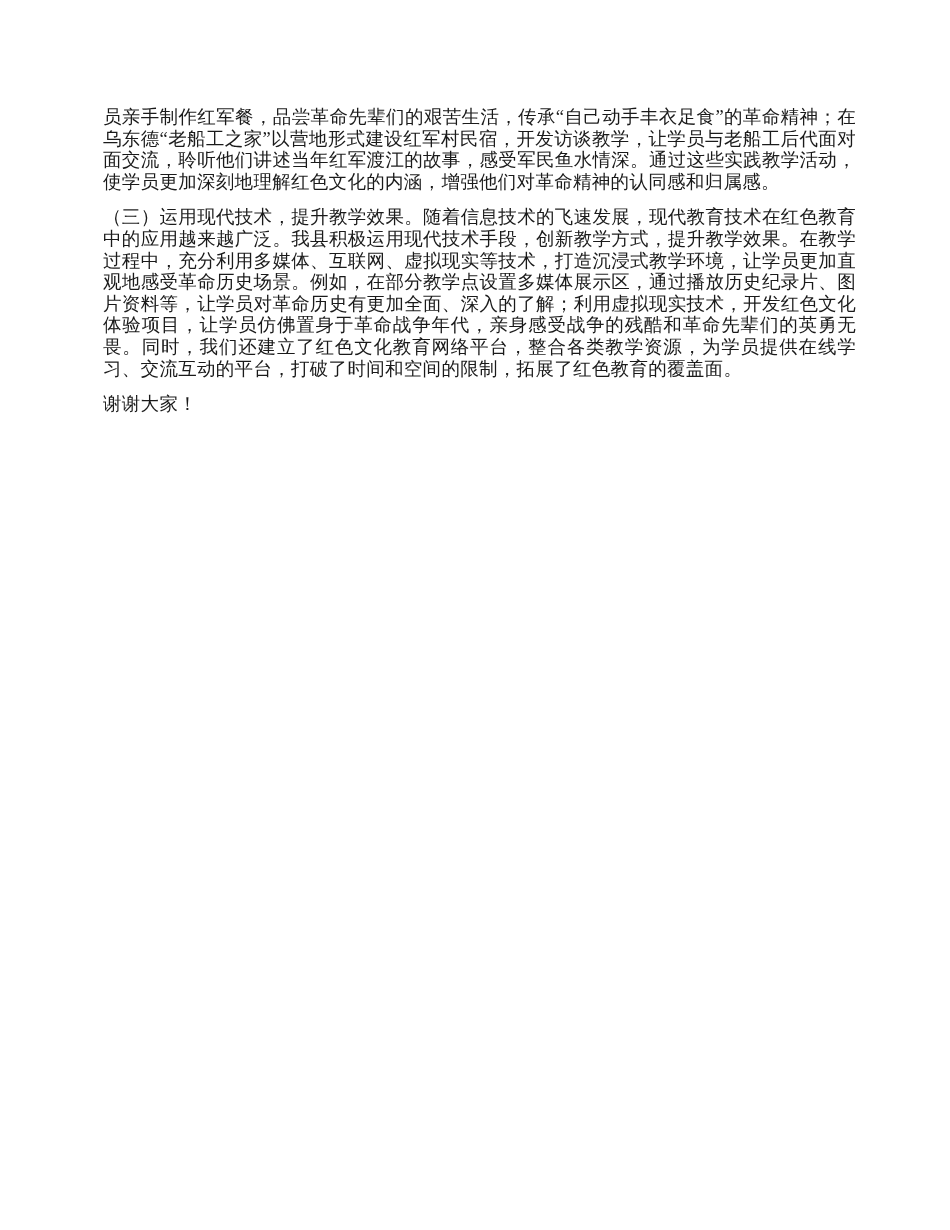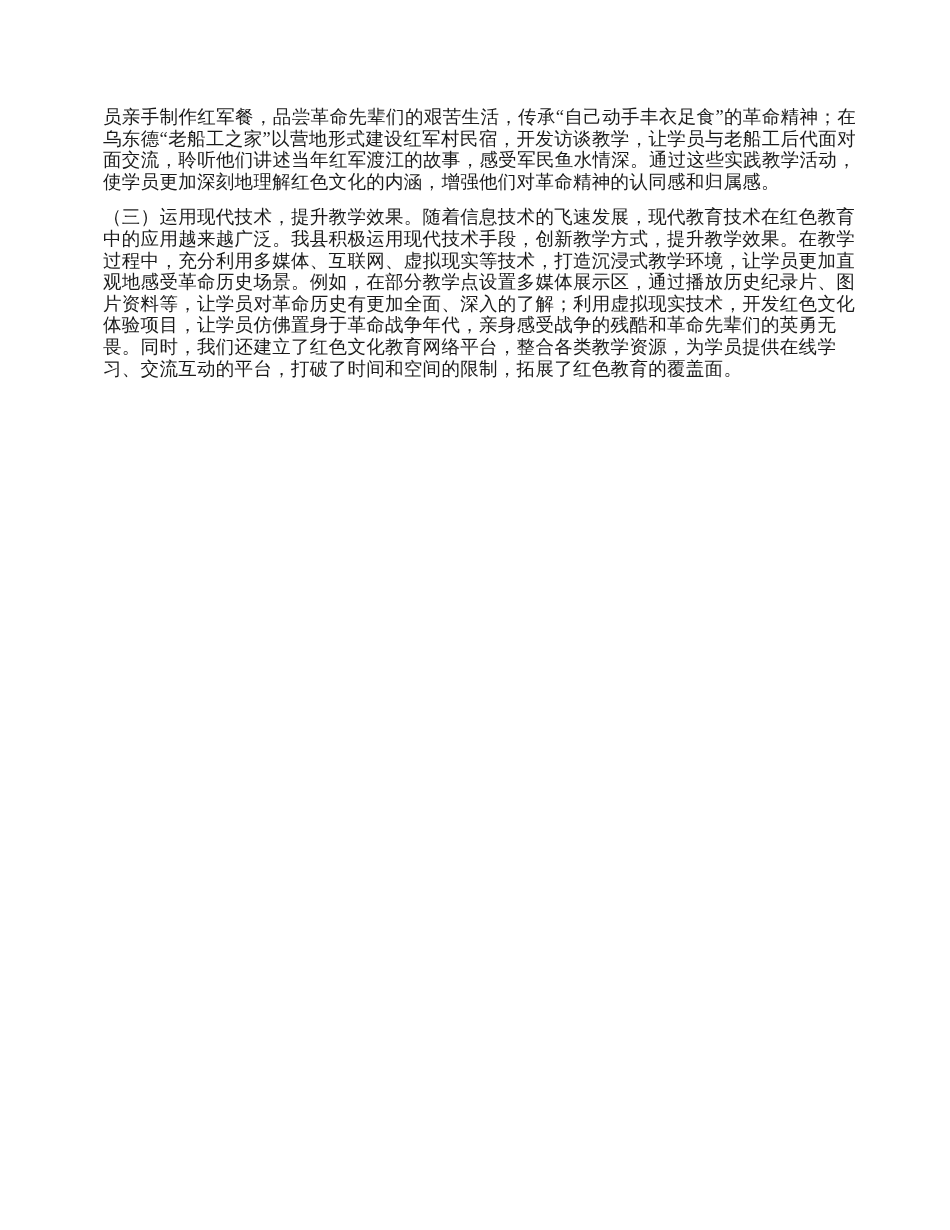--- a/index.html
+++ b/index.html
@@ -43,14 +43,15 @@
     text-align: left;
   }
 </style>
 </head>
 <body>
 
 <div class="doc-page">
   <div class="text-block">
     <p>员亲手制作红军餐，品尝革命先辈们的艰苦生活，传承“自己动手丰衣足食”的革命精神；在乌东德“老船工之家”以营地形式建设红军村民宿，开发访谈教学，让学员与老船工后代面对面交流，聆听他们讲述当年红军渡江的故事，感受军民鱼水情深。通过这些实践教学活动，使学员更加深刻地理解红色文化的内涵，增强他们对革命精神的认同感和归属感。</p>
     <p>（三）运用现代技术，提升教学效果。随着信息技术的飞速发展，现代教育技术在红色教育中的应用越来越广泛。我县积极运用现代技术手段，创新教学方式，提升教学效果。在教学过程中，充分利用多媒体、互联网、虚拟现实等技术，打造沉浸式教学环境，让学员更加直观地感受革命历史场景。例如，在部分教学点设置多媒体展示区，通过播放历史纪录片、图片资料等，让学员对革命历史有更加全面、深入的了解；利用虚拟现实技术，开发红色文化体验项目，让学员仿佛置身于革命战争年代，亲身感受战争的残酷和革命先辈们的英勇无畏。同时，我们还建立了红色文化教育网络平台，整合各类教学资源，为学员提供在线学习、交流互动的平台，打破了时间和空间的限制，拓展了红色教育的覆盖面。</p>
+    <p>谢谢大家！</p>
   </div>
 </div>
 
 </body></html>

